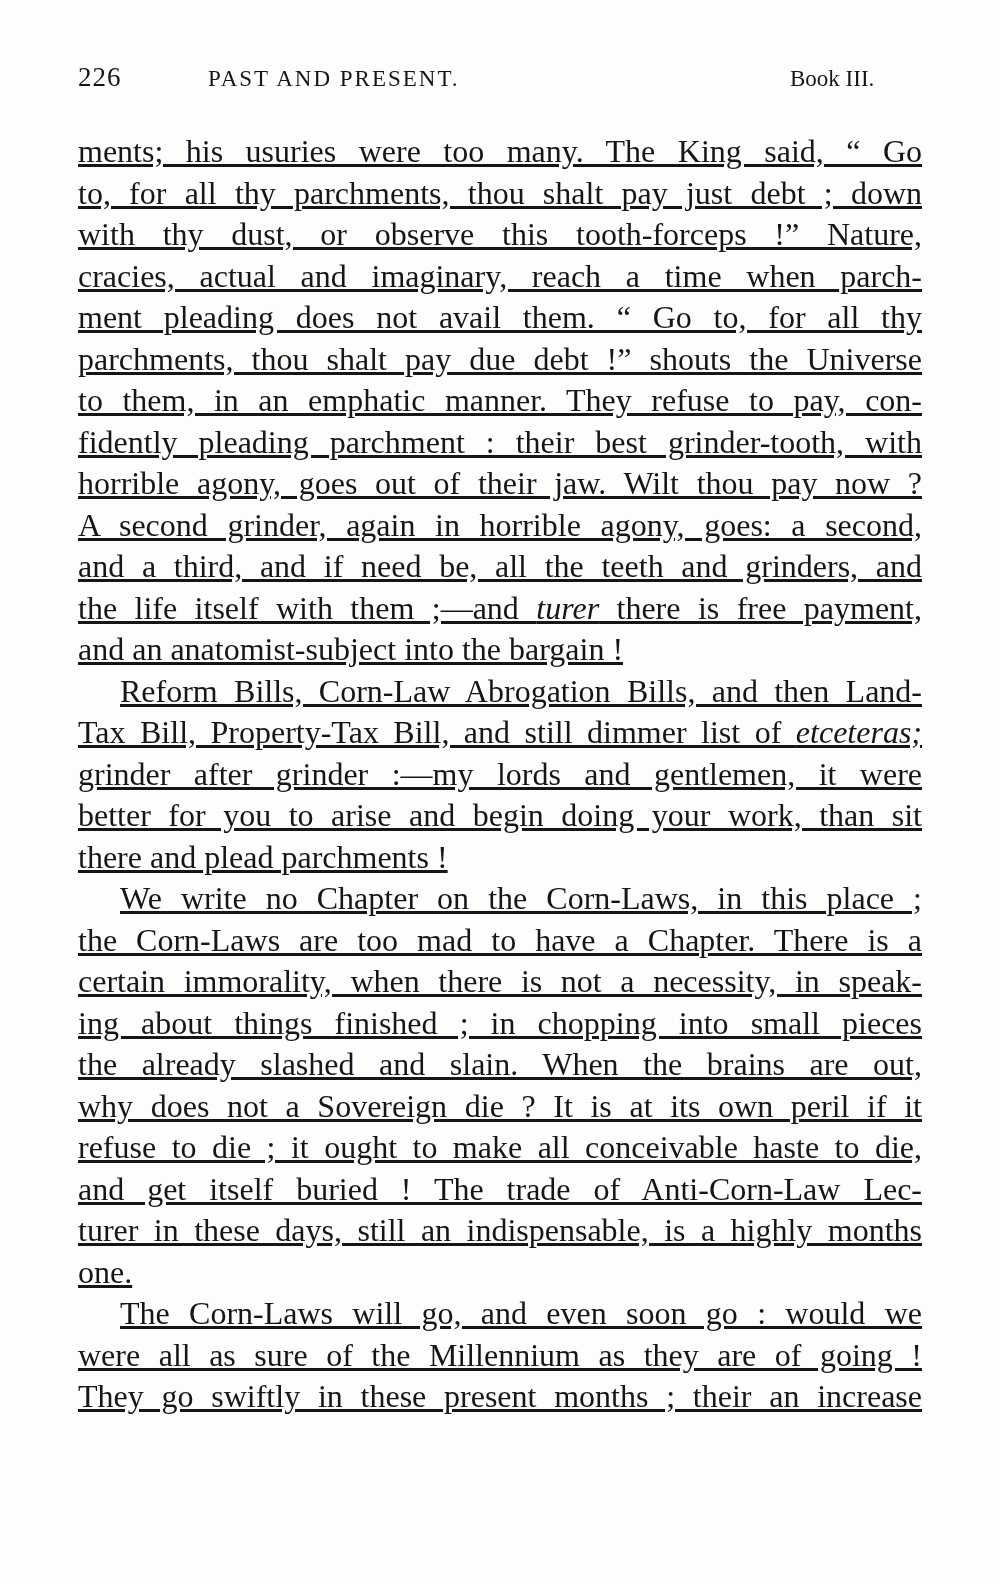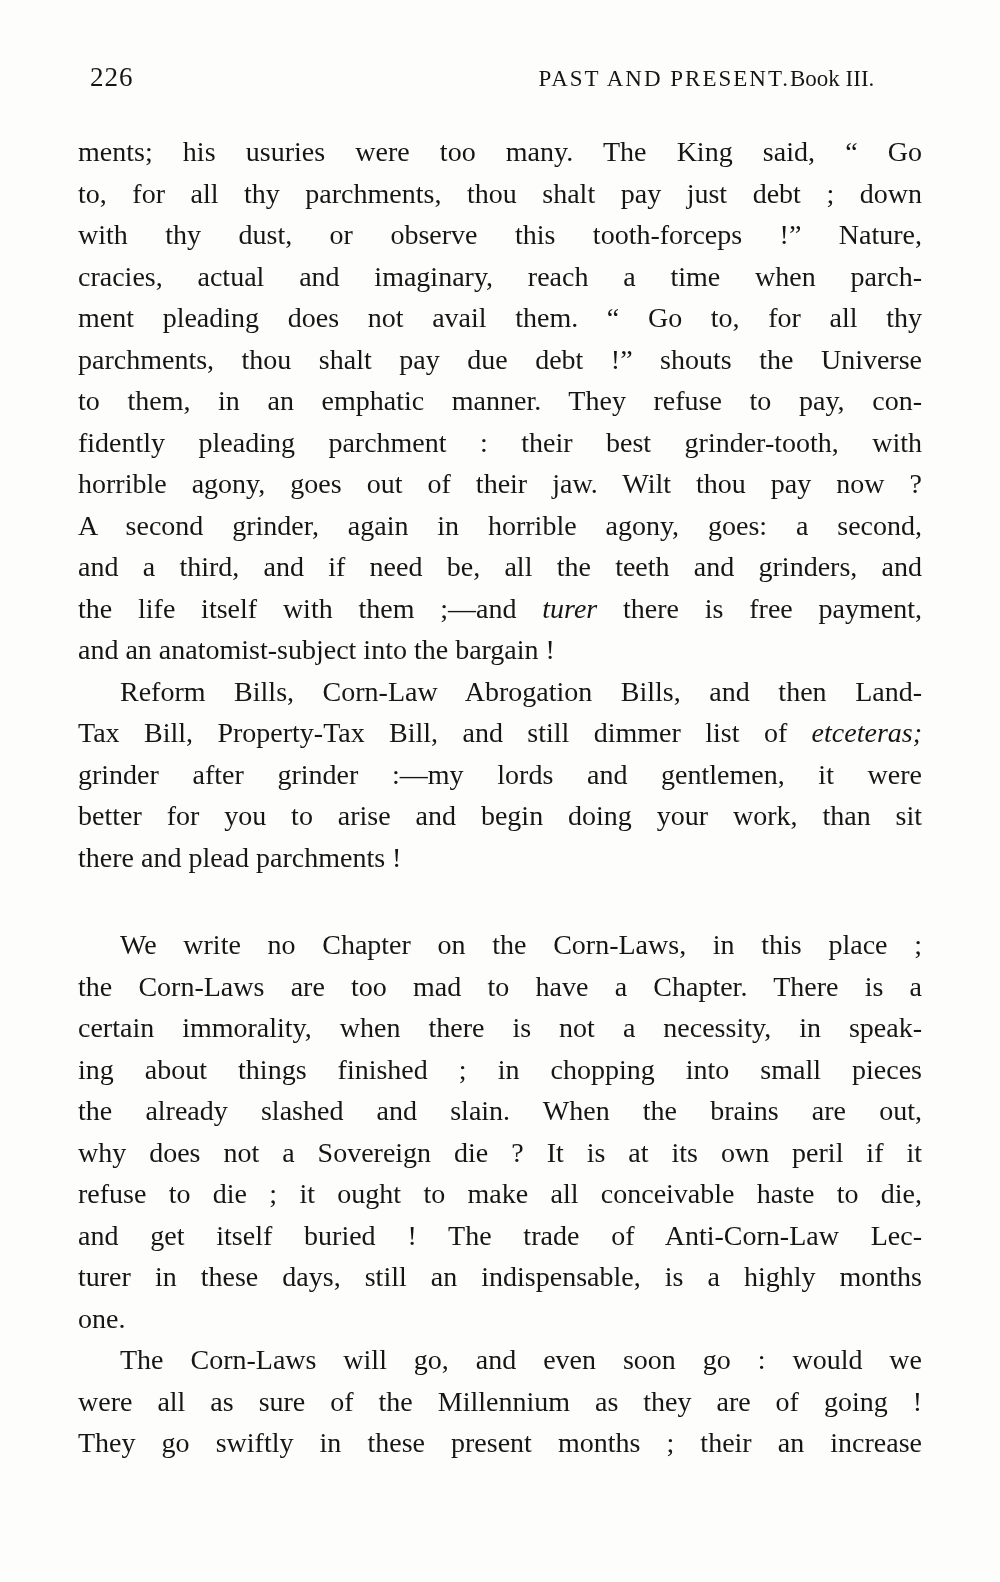--- a/index.html
+++ b/index.html
@@ -15,39 +15,39 @@
   }
   .header {
     display: flex;
     align-items: baseline;
     padding: 62px 80px 0 78px;
   }
   .pnum {
     width: 130px;
     font-size: 27px;
     letter-spacing: 1px;
-    margin-left: 12px;
   }
   .rtitle {
     flex: 1;
-    text-align: right;
+    text-align: left;
     font-size: 23px;
     letter-spacing: 2px;
   }
   .blabel {
     width: 130px;
     text-align: left;
     font-size: 23px;
   }
   .text-block {
     margin: 38px 78px 0 78px; 
-    font-size: 28px;
+    font-size: 32px;
+    text-decoration: underline;
   }
   .para { margin: 0; }
-  .para.gap { margin-top: 46px; }
+  .para.gap { }
   .line {
     height: 41.5px;
     line-height: 41.5px;
     overflow: hidden;
   }
   .line.just { text-align: justify; text-align-last: justify; }
   .line.left { text-align: center; text-align-last: left; }
   .line.indent { text-indent: 42px; }
   .it { font-style: italic; }
 </style>

